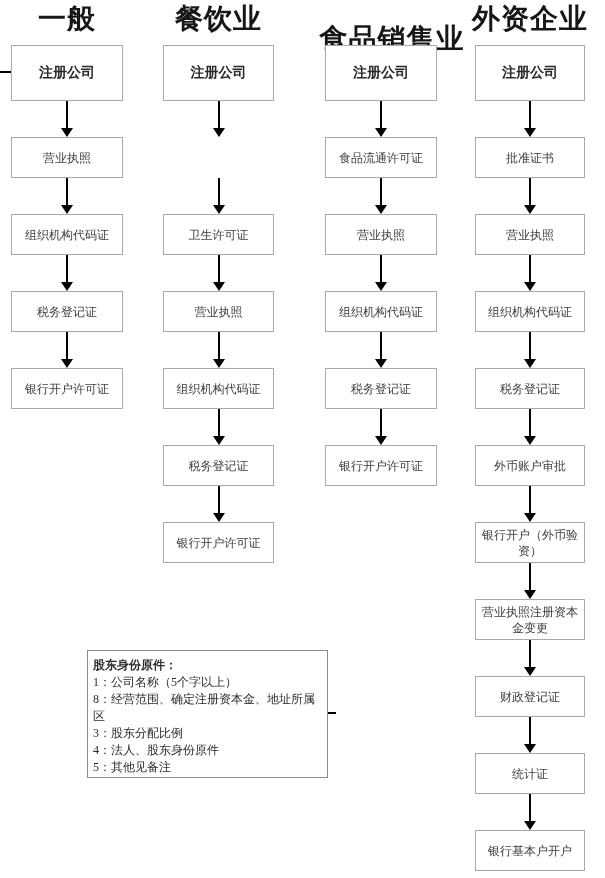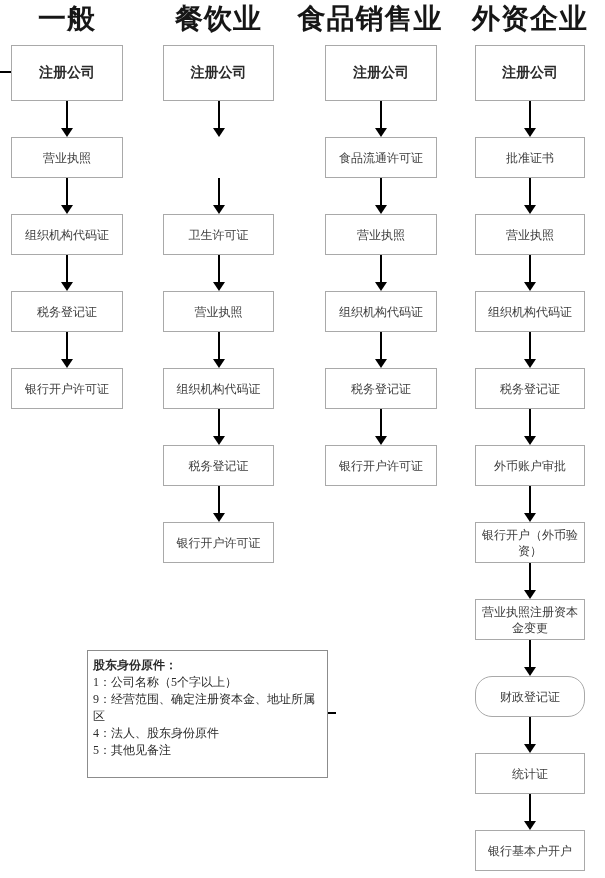--- a/index.html
+++ b/index.html
@@ -40,21 +40,22 @@
 <div id="stage">
 
   <div class="stub" style="left:0;top:71px;width:11px;"></div>
 
   <div class="stub" style="left:328px;top:712px;width:8px;"></div>
 
   <div class="notebox">
     <div class="note-title">股东身份原件：</div>
     <div id="note-items">
         <div class="note-line">1：公司名称（5个字以上）</div>
-        <div class="note-line">9：经营范围、确定注册资本金、地址所属区</div>
+        <div class="note-line">8：经营范围、确定注册资本金、地址所属区</div>
+        <div class="note-line">3：股东分配比例</div>
         <div class="note-line">4：法人、股东身份原件</div>
         <div class="note-line">5：其他见备注</div>
       </div>
   </div>
 
 <div class="col-title" style="left: 67px;">一般</div>
     <div class="fbox first" style="left: 11px; top: 45px; width: 112px; height: 56px;">注册公司</div>
     <div class="fbox" style="left: 11px; top: 137px; width: 112px; height: 41px;">营业执照</div>
     <div class="aline" style="left: 66px; top: 101px; height: 27px;"></div>
     <div class="ahead" style="left: 61px; top: 128px;"></div>
@@ -79,21 +80,21 @@
     <div class="ahead" style="left: 212.5px; top: 282px;"></div>
     <div class="fbox" style="left: 163px; top: 368px; width: 111px; height: 41px;">组织机构代码证</div>
     <div class="aline" style="left: 217.5px; top: 332px; height: 27px;"></div>
     <div class="ahead" style="left: 212.5px; top: 359px;"></div>
     <div class="fbox" style="left: 163px; top: 445px; width: 111px; height: 41px;">税务登记证</div>
     <div class="aline" style="left: 217.5px; top: 409px; height: 27px;"></div>
     <div class="ahead" style="left: 212.5px; top: 436px;"></div>
     <div class="fbox" style="left: 163px; top: 522px; width: 111px; height: 41px;">银行开户许可证</div>
     <div class="aline" style="left: 217.5px; top: 486px; height: 27px;"></div>
     <div class="ahead" style="left: 212.5px; top: 513px;"></div>
-    <div class="col-title" style="left: 370px;">食品销售业</div>
+    <div class="col-title" style="left: 392px; margin-top: 20px;">食品销售业</div>
     <div class="fbox first" style="left: 325px; top: 45px; width: 112px; height: 56px;">注册公司</div>
     <div class="fbox" style="left: 325px; top: 137px; width: 112px; height: 41px;">食品流通许可证</div>
     <div class="aline" style="left: 380px; top: 101px; height: 27px;"></div>
     <div class="ahead" style="left: 375px; top: 128px;"></div>
     <div class="fbox" style="left: 325px; top: 214px; width: 112px; height: 41px;">营业执照</div>
     <div class="aline" style="left: 380px; top: 178px; height: 27px;"></div>
     <div class="ahead" style="left: 375px; top: 205px;"></div>
     <div class="fbox" style="left: 325px; top: 291px; width: 112px; height: 41px;">组织机构代码证</div>
     <div class="aline" style="left: 380px; top: 255px; height: 27px;"></div>
     <div class="ahead" style="left: 375px; top: 282px;"></div>
@@ -119,21 +120,21 @@
     <div class="ahead" style="left: 524px; top: 359px;"></div>
     <div class="fbox" style="left: 475px; top: 445px; width: 110px; height: 41px;">外币账户审批</div>
     <div class="aline" style="left: 529px; top: 409px; height: 27px;"></div>
     <div class="ahead" style="left: 524px; top: 436px;"></div>
     <div class="fbox" style="left: 475px; top: 522px; width: 110px; height: 41px;">银行开户（外币验资）</div>
     <div class="aline" style="left: 529px; top: 486px; height: 27px;"></div>
     <div class="ahead" style="left: 524px; top: 513px;"></div>
     <div class="fbox" style="left: 475px; top: 599px; width: 110px; height: 41px;">营业执照注册资本金变更</div>
     <div class="aline" style="left: 529px; top: 563px; height: 27px;"></div>
     <div class="ahead" style="left: 524px; top: 590px;"></div>
-    <div class="fbox" style="left: 475px; top: 676px; width: 110px; height: 41px; border-radius: 17px;">财政登记证</div>
+    <div class="fbox" style="left: 475px; top: 676px; width: 110px; height: 41px;">财政登记证</div>
     <div class="aline" style="left: 529px; top: 640px; height: 27px;"></div>
     <div class="ahead" style="left: 524px; top: 667px;"></div>
     <div class="fbox" style="left: 475px; top: 753px; width: 110px; height: 41px;">统计证</div>
     <div class="aline" style="left: 529px; top: 717px; height: 27px;"></div>
     <div class="ahead" style="left: 524px; top: 744px;"></div>
     <div class="fbox" style="left: 475px; top: 830px; width: 110px; height: 41px;">银行基本户开户</div>
     <div class="aline" style="left: 529px; top: 794px; height: 27px;"></div>
     <div class="ahead" style="left: 524px; top: 821px;"></div>
   </div>
 

